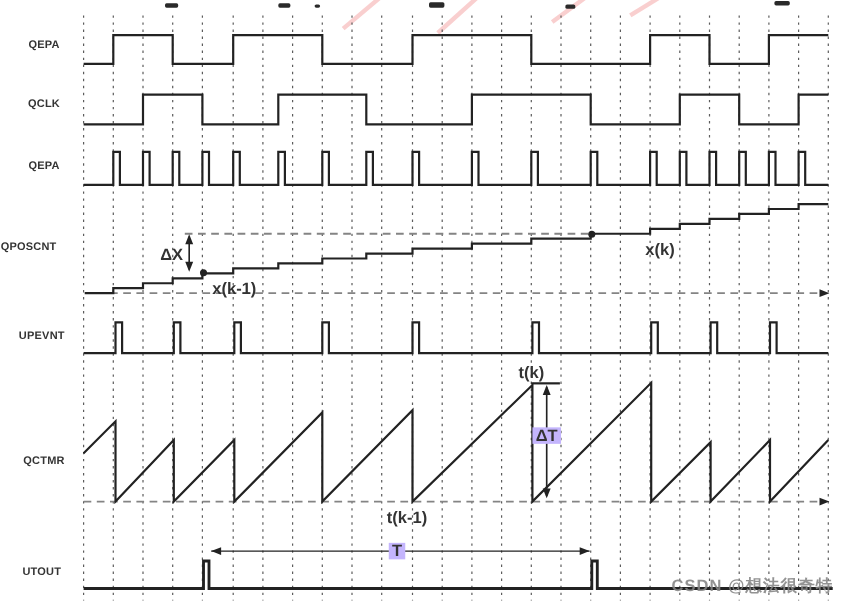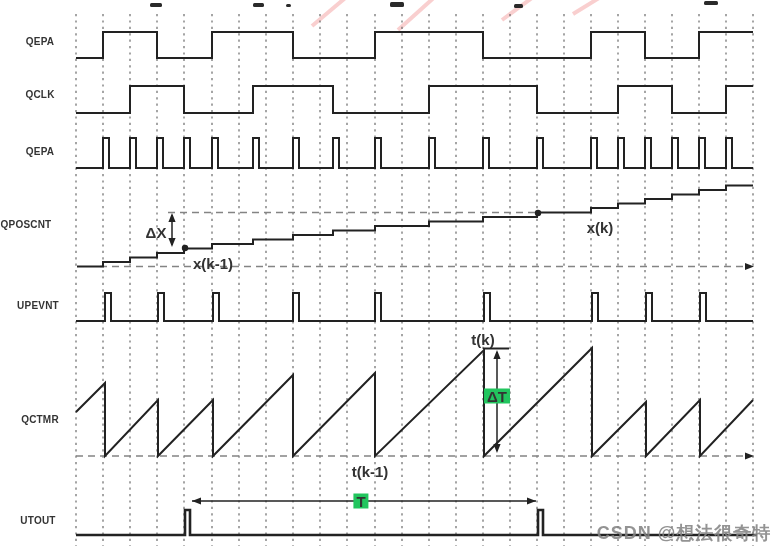--- a/index.html
+++ b/index.html
@@ -1,23 +1,23 @@
 <!DOCTYPE html>
 <html><head>
 <meta charset="utf-8">
 <style>
   html,body{margin:0;padding:0;background:#fff;}
   .stage{position:relative;width:779px;height:557px;background:#ffffff;overflow:hidden;
          font-family:"Liberation Sans",sans-serif;}
   .stage svg{position:absolute;left:0;top:0;}
   .lbl{position:absolute;transform:translate(-50%,-50%);font-weight:bold;font-size:15px;
        color:#333;white-space:nowrap;line-height:1;}
-  .lbl.bg{background:#22c55e;padding:0 3px;}
+  .lbl.bg{background:#c4b5fd;padding:0 3px;}
   .sig{font-size:10px;letter-spacing:.2px;color:#343434;}
-  .wm{position:absolute;transform:translate(-50%,-50%);font-size:18px;font-weight:bold;
+  .wm{position:absolute;transform:translate(-50%,-50%);font-size:15px;font-weight:bold;
       color:rgba(132,132,132,.88);letter-spacing:1px;white-space:nowrap;}
 </style>
 </head>
 <body>
 
 <div class="stage">
   <svg width="779" height="557" viewBox="0 0 779 557">
       <line x1="312" y1="26" x2="350" y2="-6" stroke="#f5a8a8" stroke-width="4" opacity="0.55"></line>
       <line x1="398" y1="30" x2="438" y2="-6" stroke="#f5a8a8" stroke-width="4" opacity="0.55"></line>
       <line x1="502" y1="20" x2="540" y2="-8" stroke="#f5a8a8" stroke-width="4" opacity="0.55"></line>

